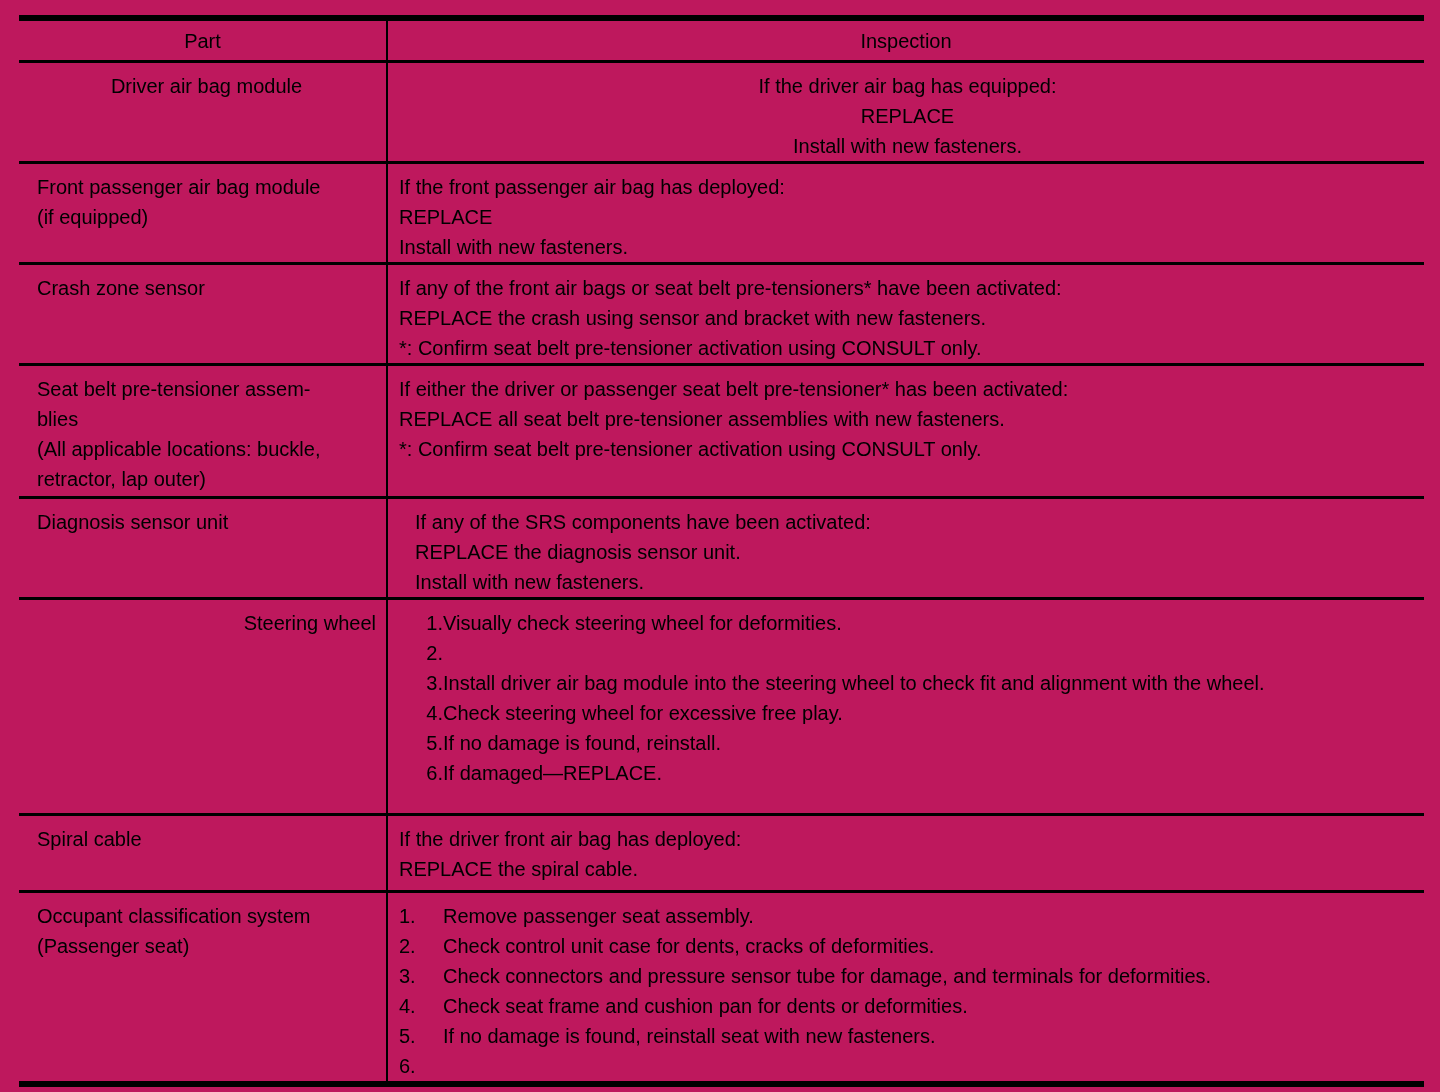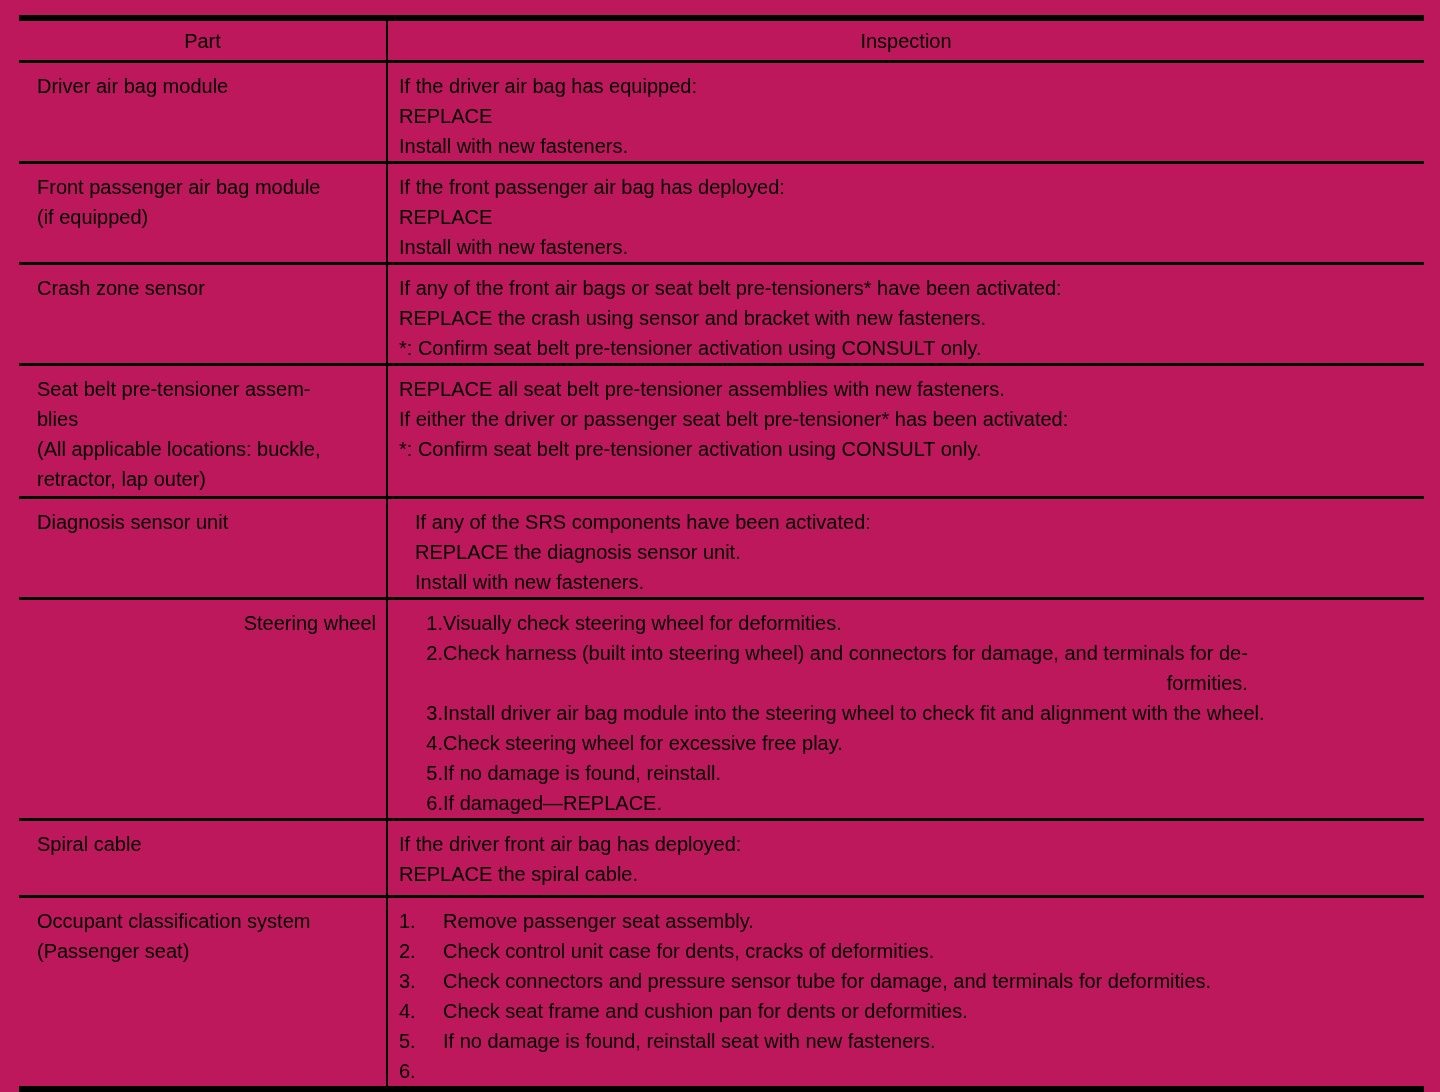--- a/index.html
+++ b/index.html
@@ -51,21 +51,21 @@
     justify-content: center;
     min-height: 39px;
     padding: 0;
     white-space: normal;
   }
   .line { white-space: pre-line; }
   .li { display: flex; }
   .li .num { flex: 0 0 44px; width: 44px; }
   .li .txt { white-space: pre-line; }
   
-  #rows .row:nth-child(1) { min-height: 101px; }
+  #rows .row:nth-child(1) { min-height: 101px; text-align: center; }
   #rows .row:nth-child(2) { min-height: 101px; }
   #rows .row:nth-child(3) { min-height: 100px; }
   #rows .row:nth-child(4) { min-height: 133px; }
   #rows .row:nth-child(5) { min-height: 100px; gap: 16px; }
   #rows .row:nth-child(6) { min-height: 216px; text-align: right; }
   #rows .row:nth-child(7) { min-height: 77px; }
   #rows .row:nth-child(8) { min-height: 181px; }
 </style>
 </head>
 <body>
@@ -101,44 +101,42 @@
             <div class="line">REPLACE the crash using sensor and bracket with new fasteners.</div>
             <div class="line">*: Confirm seat belt pre-tensioner activation using CONSULT only.</div>
           </div>
         </div>
         <div class="row">
           <div class="cell part-cell">Seat belt pre-tensioner assem-
 blies
 (All applicable locations: buckle,
 retractor, lap outer)</div>
           <div class="cell insp-cell">
+            <div class="line">If either the driver or passenger seat belt pre-tensioner* has been activated:</div>
             <div class="line">REPLACE all seat belt pre-tensioner assemblies with new fasteners.</div>
-            <div class="line">If either the driver or passenger seat belt pre-tensioner* has been activated:</div>
             <div class="line">*: Confirm seat belt pre-tensioner activation using CONSULT only.</div>
           </div>
         </div>
         <div class="row">
           <div class="cell part-cell">Diagnosis sensor unit</div>
           <div class="cell insp-cell">
             <div class="line">If any of the SRS components have been activated:</div>
             <div class="line">REPLACE the diagnosis sensor unit.</div>
             <div class="line">Install with new fasteners.</div>
           </div>
         </div>
         <div class="row">
           <div class="cell part-cell">Steering wheel</div>
           <div class="cell insp-cell">
             <div class="li">
               <span class="num">1.</span>
               <span class="txt">Visually check steering wheel for deformities.</span>
             </div>
             <div class="li">
               <span class="num">2.</span>
-              <span class="txt">Check harness (built into steering wheel) and connectors for damage, and terminals for de-
-formities.</span>
             </div>
             <div class="li">
               <span class="num">3.</span>
               <span class="txt">Install driver air bag module into the steering wheel to check fit and alignment with the wheel.</span>
             </div>
             <div class="li">
               <span class="num">4.</span>
               <span class="txt">Check steering wheel for excessive free play.</span>
             </div>
             <div class="li">

